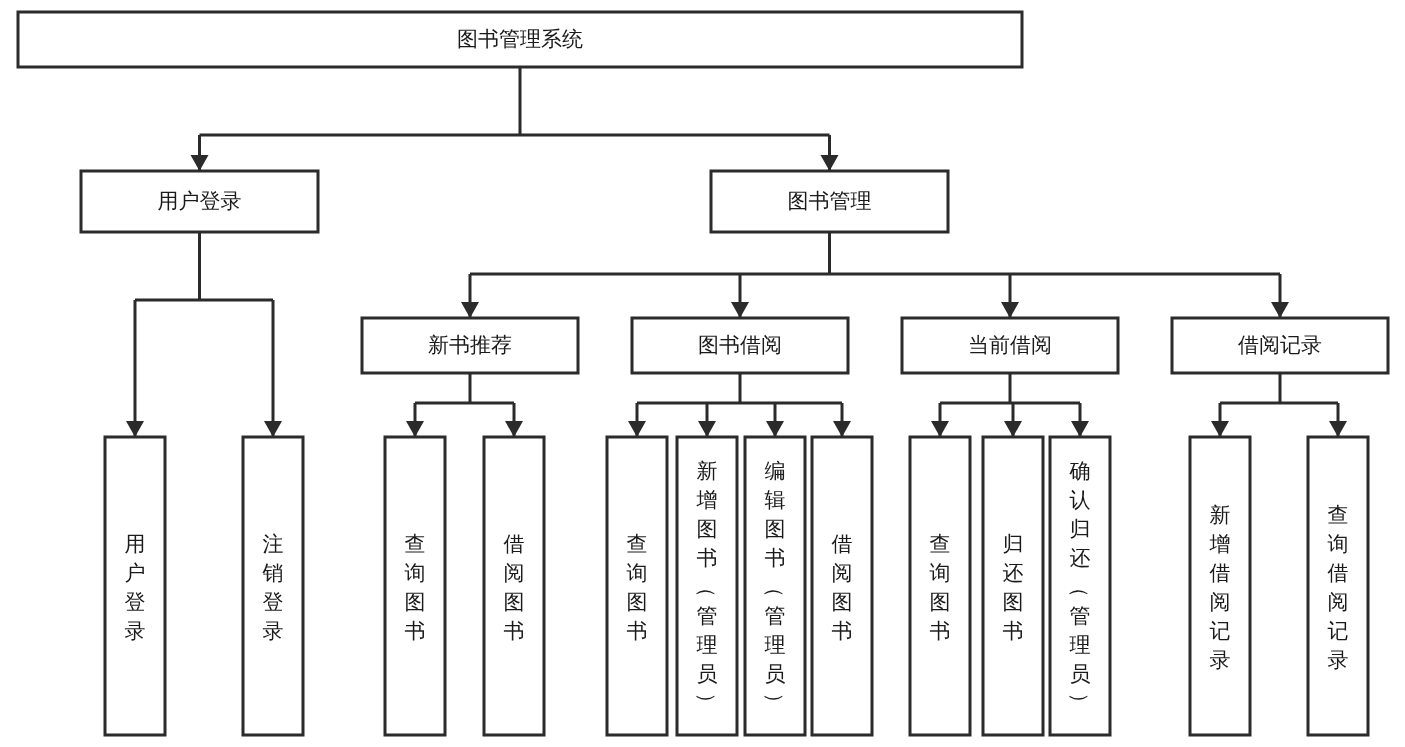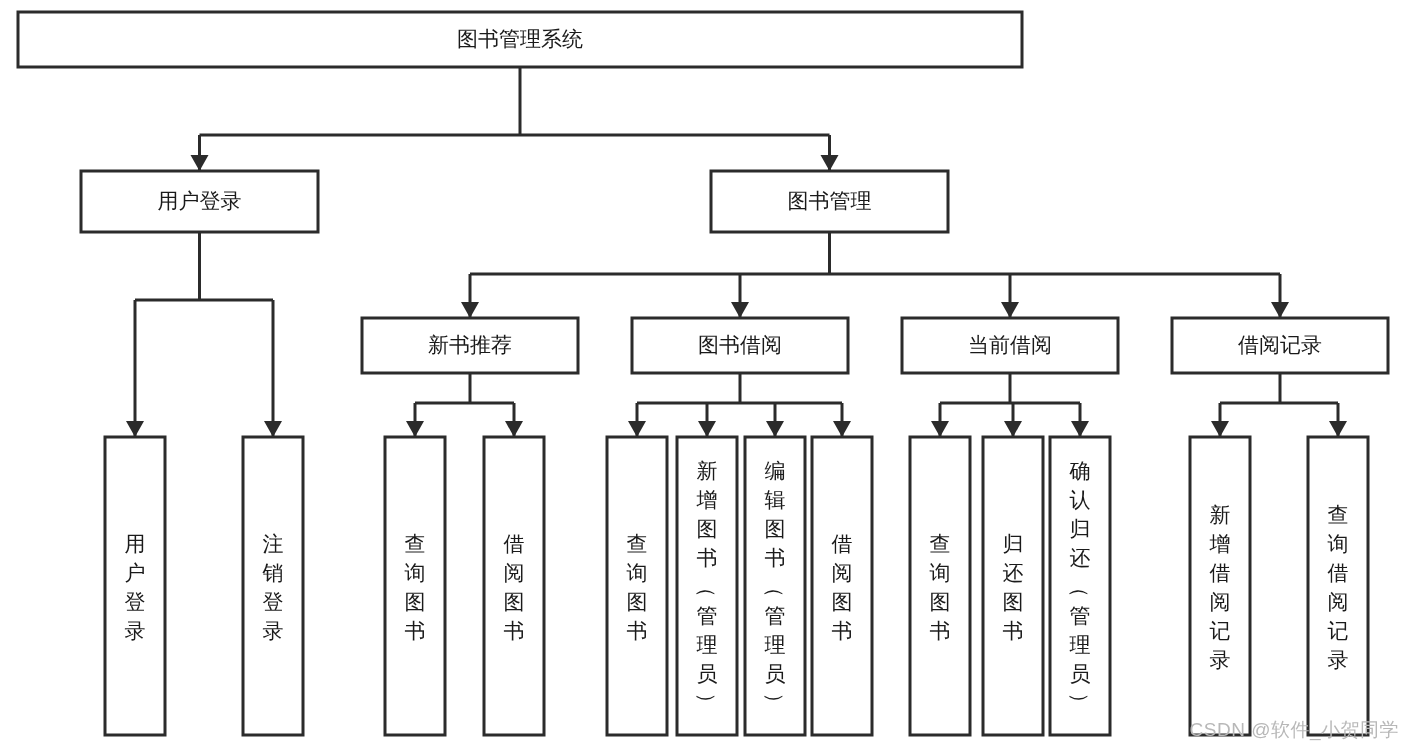--- a/index.html
+++ b/index.html
@@ -273,14 +273,13 @@
           <rect x="1308" y="437" width="60" height="298" class="node-rect"></rect>
           <text x="1338" y="521.62" class="node-label-v">查</text>
           <text x="1338" y="550.62" class="node-label-v">询</text>
           <text x="1338" y="579.62" class="node-label-v">借</text>
           <text x="1338" y="608.62" class="node-label-v">阅</text>
           <text x="1338" y="637.62" class="node-label-v">记</text>
           <text x="1338" y="666.62" class="node-label-v">录</text>
         </g>
       </g>
   </svg>
-  <div class="watermark">CSDN @软件_小贺同学</div>
 </div>
 
 </body></html>

